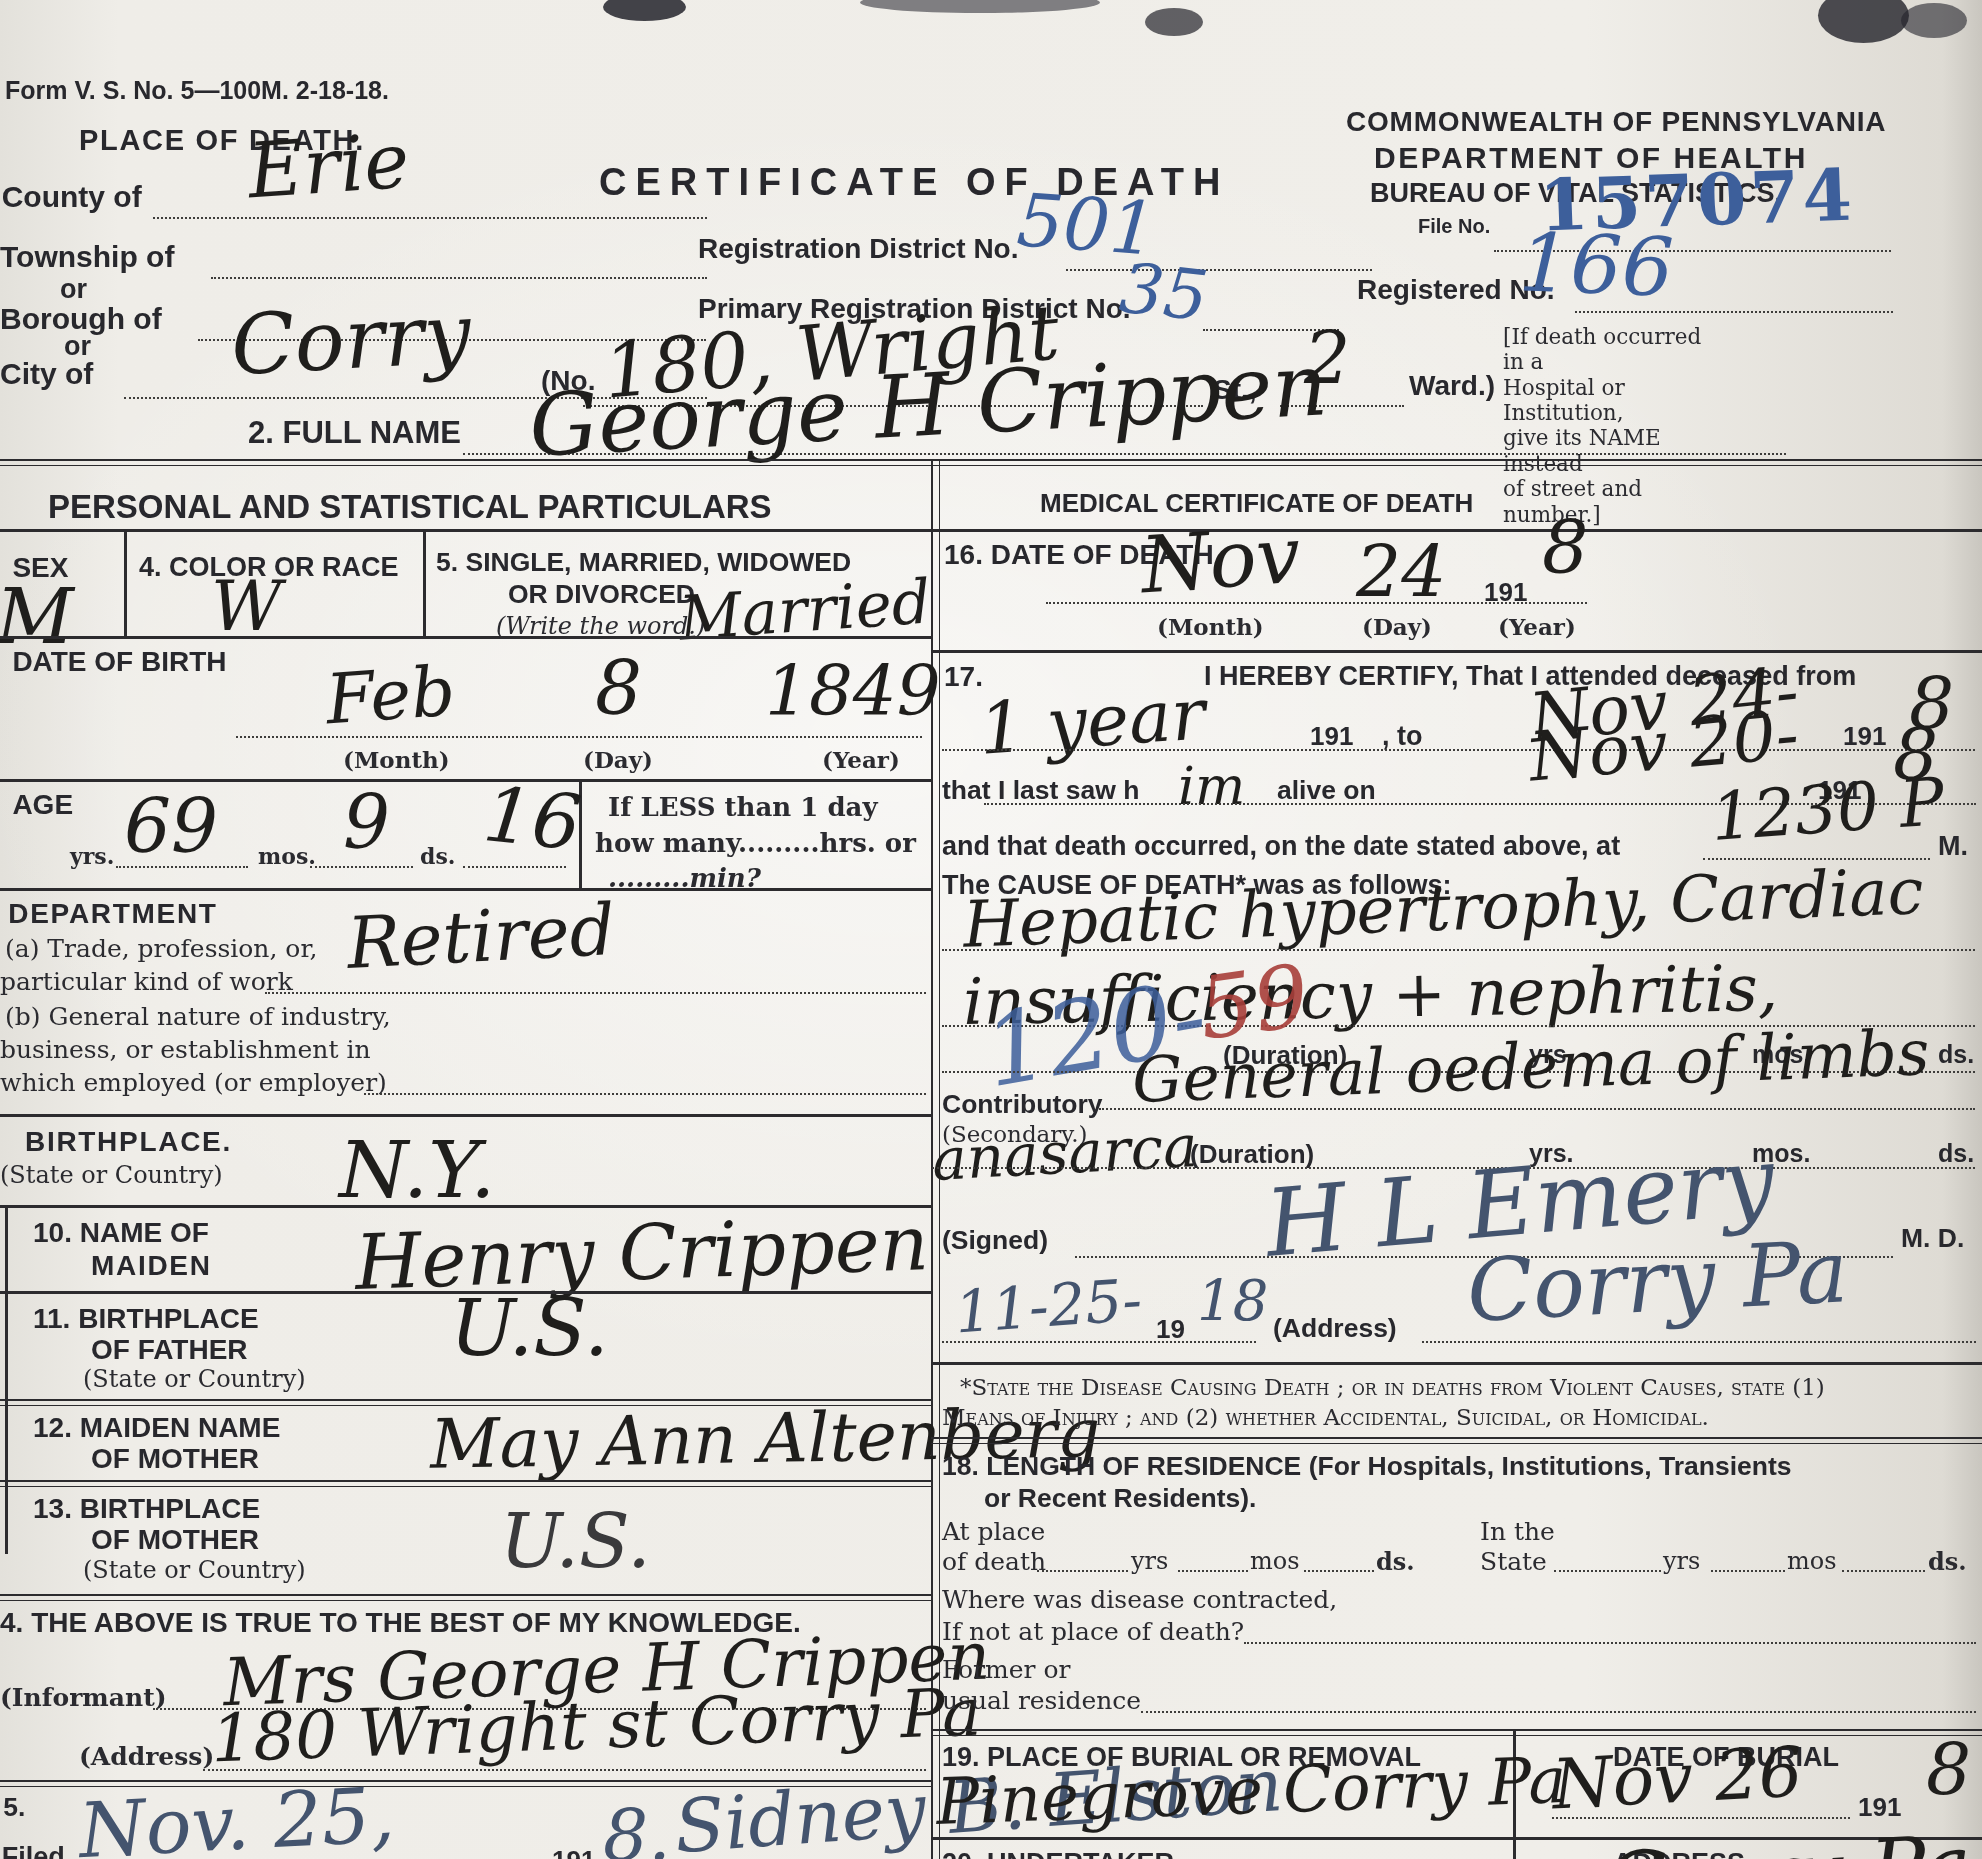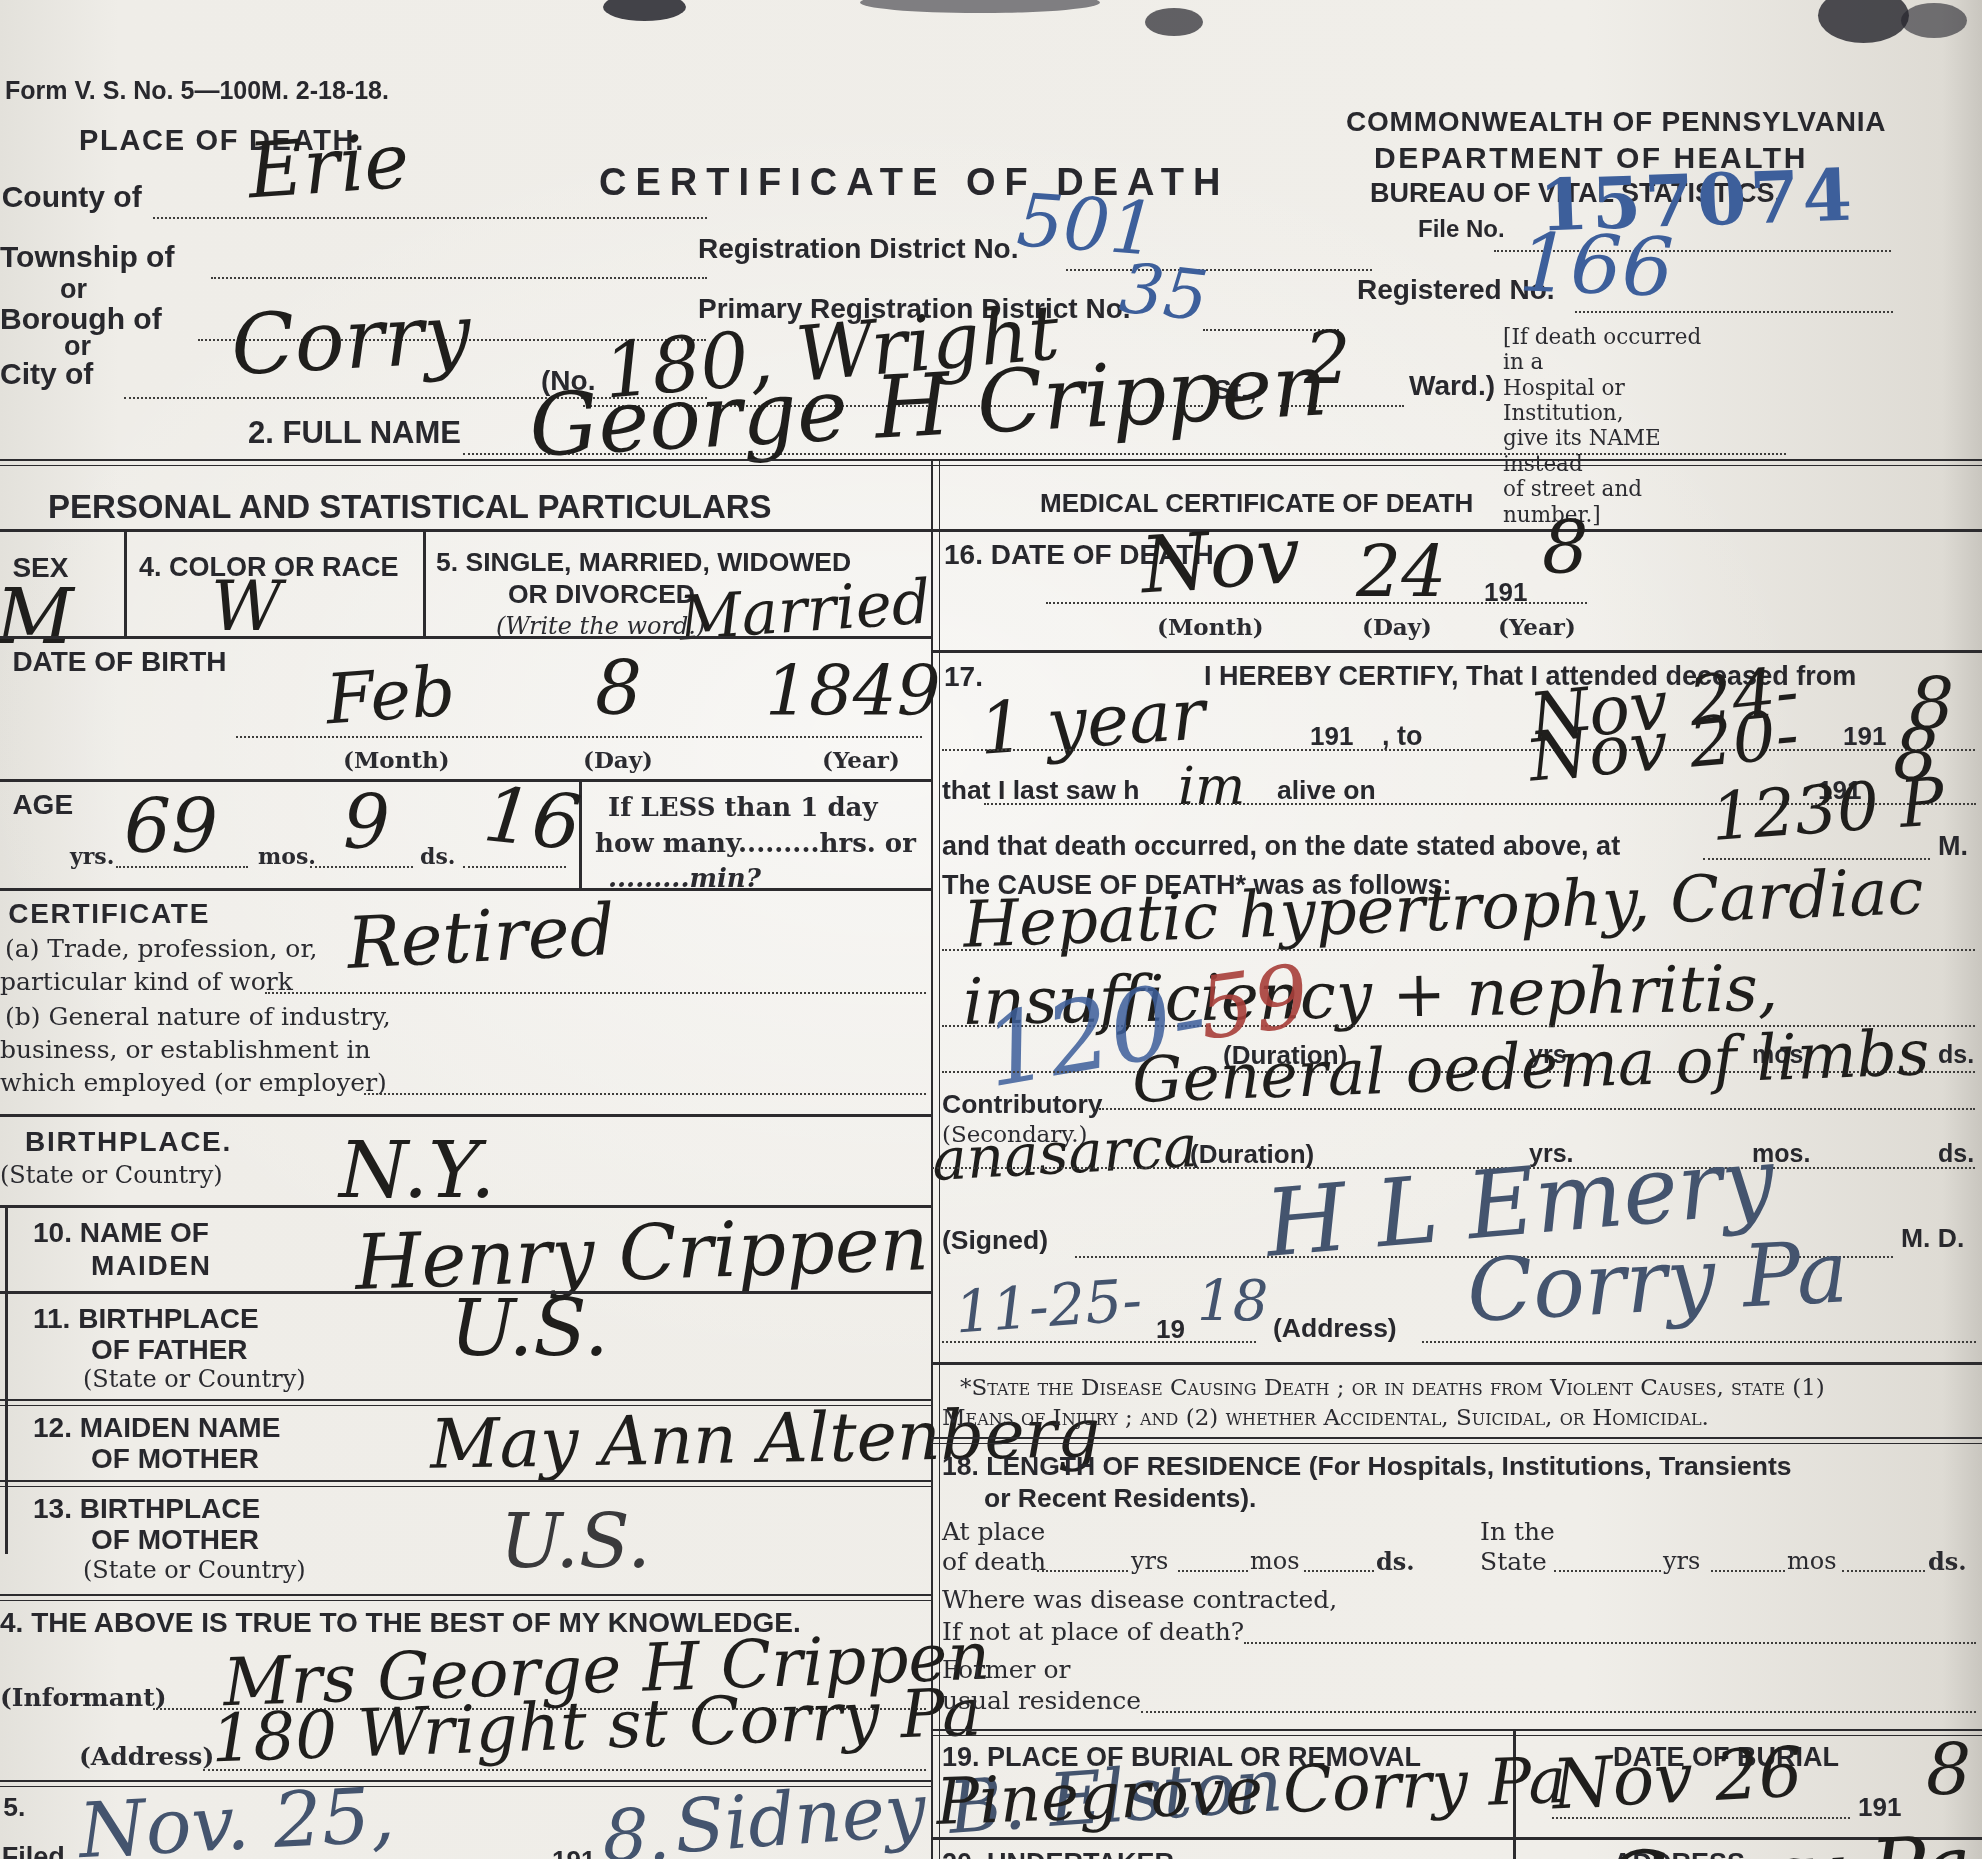--- a/index.html
+++ b/index.html
@@ -71,21 +71,21 @@
   <div class="hw" style="left:603px;top:314px;font-size:76px;transform:rotate(-5deg);">180, Wright</div>
   <div class="lbl" style="left:1213px;top:374px;font-size:28px;">St.,</div>
   <div class="dots" style="left:1280px;top:405px;width:124px;"></div>
   <div class="hw" style="left:1304px;top:322px;font-size:73px;">2</div>
   <div class="lbl" style="left:1409px;top:370px;font-size:28px;">Ward.)</div>
 
   <div class="lbl" style="left:1374px;top:141px;font-size:30px;letter-spacing:2.5px;">DEPARTMENT OF HEALTH</div>
   <div class="lbl" style="left:1346px;top:106px;font-size:28px;letter-spacing:0.8px;">COMMONWEALTH OF PENNSYLVANIA</div>
   <div class="lbl" style="left:1370px;top:178px;font-size:27px;">BUREAU OF VITAL STATISTICS.</div>
 
-  <div class="lbl" style="left:1418px;top:215px;font-size:24px;">File No.</div>
+  <div class="lbl" style="left:1418px;top:215px;font-size:20px;">File No.</div>
   <div class="dots" style="left:1494px;top:250px;width:397px;"></div>
   <div class="hw blue" style="left:1539px;top:165px;font-size:71px;font-style:normal;font-weight:bold;letter-spacing:3.3px;transform:rotate(-2deg);">157074</div>
 
   <div class="lbl" style="left:1357px;top:274px;font-size:28px;">Registered No.</div>
   <div class="dots" style="left:1575px;top:311px;width:318px;"></div>
   <div class="hw blue" style="left:1519px;top:225px;font-size:81px;transform:rotate(2deg);">166</div>
 
   <div class="ser" style="left:1503px;top:324px;font-size:21.5px;line-height:1.18;white-space:normal;width:215px;">
     <span>[If death occurred in a</span><br>
     <span>Hospital   or   Institution,</span><br>
@@ -136,21 +136,21 @@
   <div class="dots" style="left:310px;top:866px;width:103px;"></div>
   <div class="hw" style="left:343px;top:785px;font-size:74px;">9</div>
   <div class="ser" style="left:420px;top:843px;font-size:22px;font-weight:bold;">ds.</div>
   <div class="dots" style="left:463px;top:866px;width:103px;"></div>
   <div class="hw" style="left:484px;top:781px;font-size:76px;transform:rotate(6deg);">16</div>
   <div class="ser" style="left:608px;top:792px;font-size:26px;font-weight:bold;">If LESS than 1 day</div>
   <div class="ser" style="left:595px;top:828px;font-size:26px;font-weight:bold;">how many.........hrs. or</div>
   <div class="ser" style="left:608px;top:863px;font-size:26px;font-weight:bold;font-style:italic;">.........min?</div>
   <div class="ln" style="left:0;top:888px;width:931px;height:2.5px;"></div>
 
-  <div class="lbl" style="left:8.3px;top:898px;font-size:28px;letter-spacing:1.7px;">CERTIFICATE</div>
+  <div class="lbl" style="left:8.3px;top:898px;font-size:28px;letter-spacing:1.7px;">DEPARTMENT</div>
   <div class="ser" style="left:5px;top:934px;font-size:25px;">(a) Trade, profession, or,</div>
   <div class="ser" style="left:0px;top:967px;font-size:25px;">particular kind of work</div>
   <div class="dots" style="left:265px;top:992px;width:661px;"></div>
   <div class="hw" style="left:347px;top:901px;font-size:71px;transform:rotate(-3deg);">Retired</div>
   <div class="ser" style="left:5px;top:1002px;font-size:25px;">(b) General nature of industry,</div>
   <div class="ser" style="left:0px;top:1035px;font-size:25px;">business,  or  establishment  in</div>
   <div class="ser" style="left:0px;top:1068px;font-size:25px;">which  employed  (or employer)</div>
   <div class="dots" style="left:364px;top:1093px;width:562px;"></div>
   <div class="ln" style="left:0;top:1114px;width:931px;height:2.5px;"></div>
 

